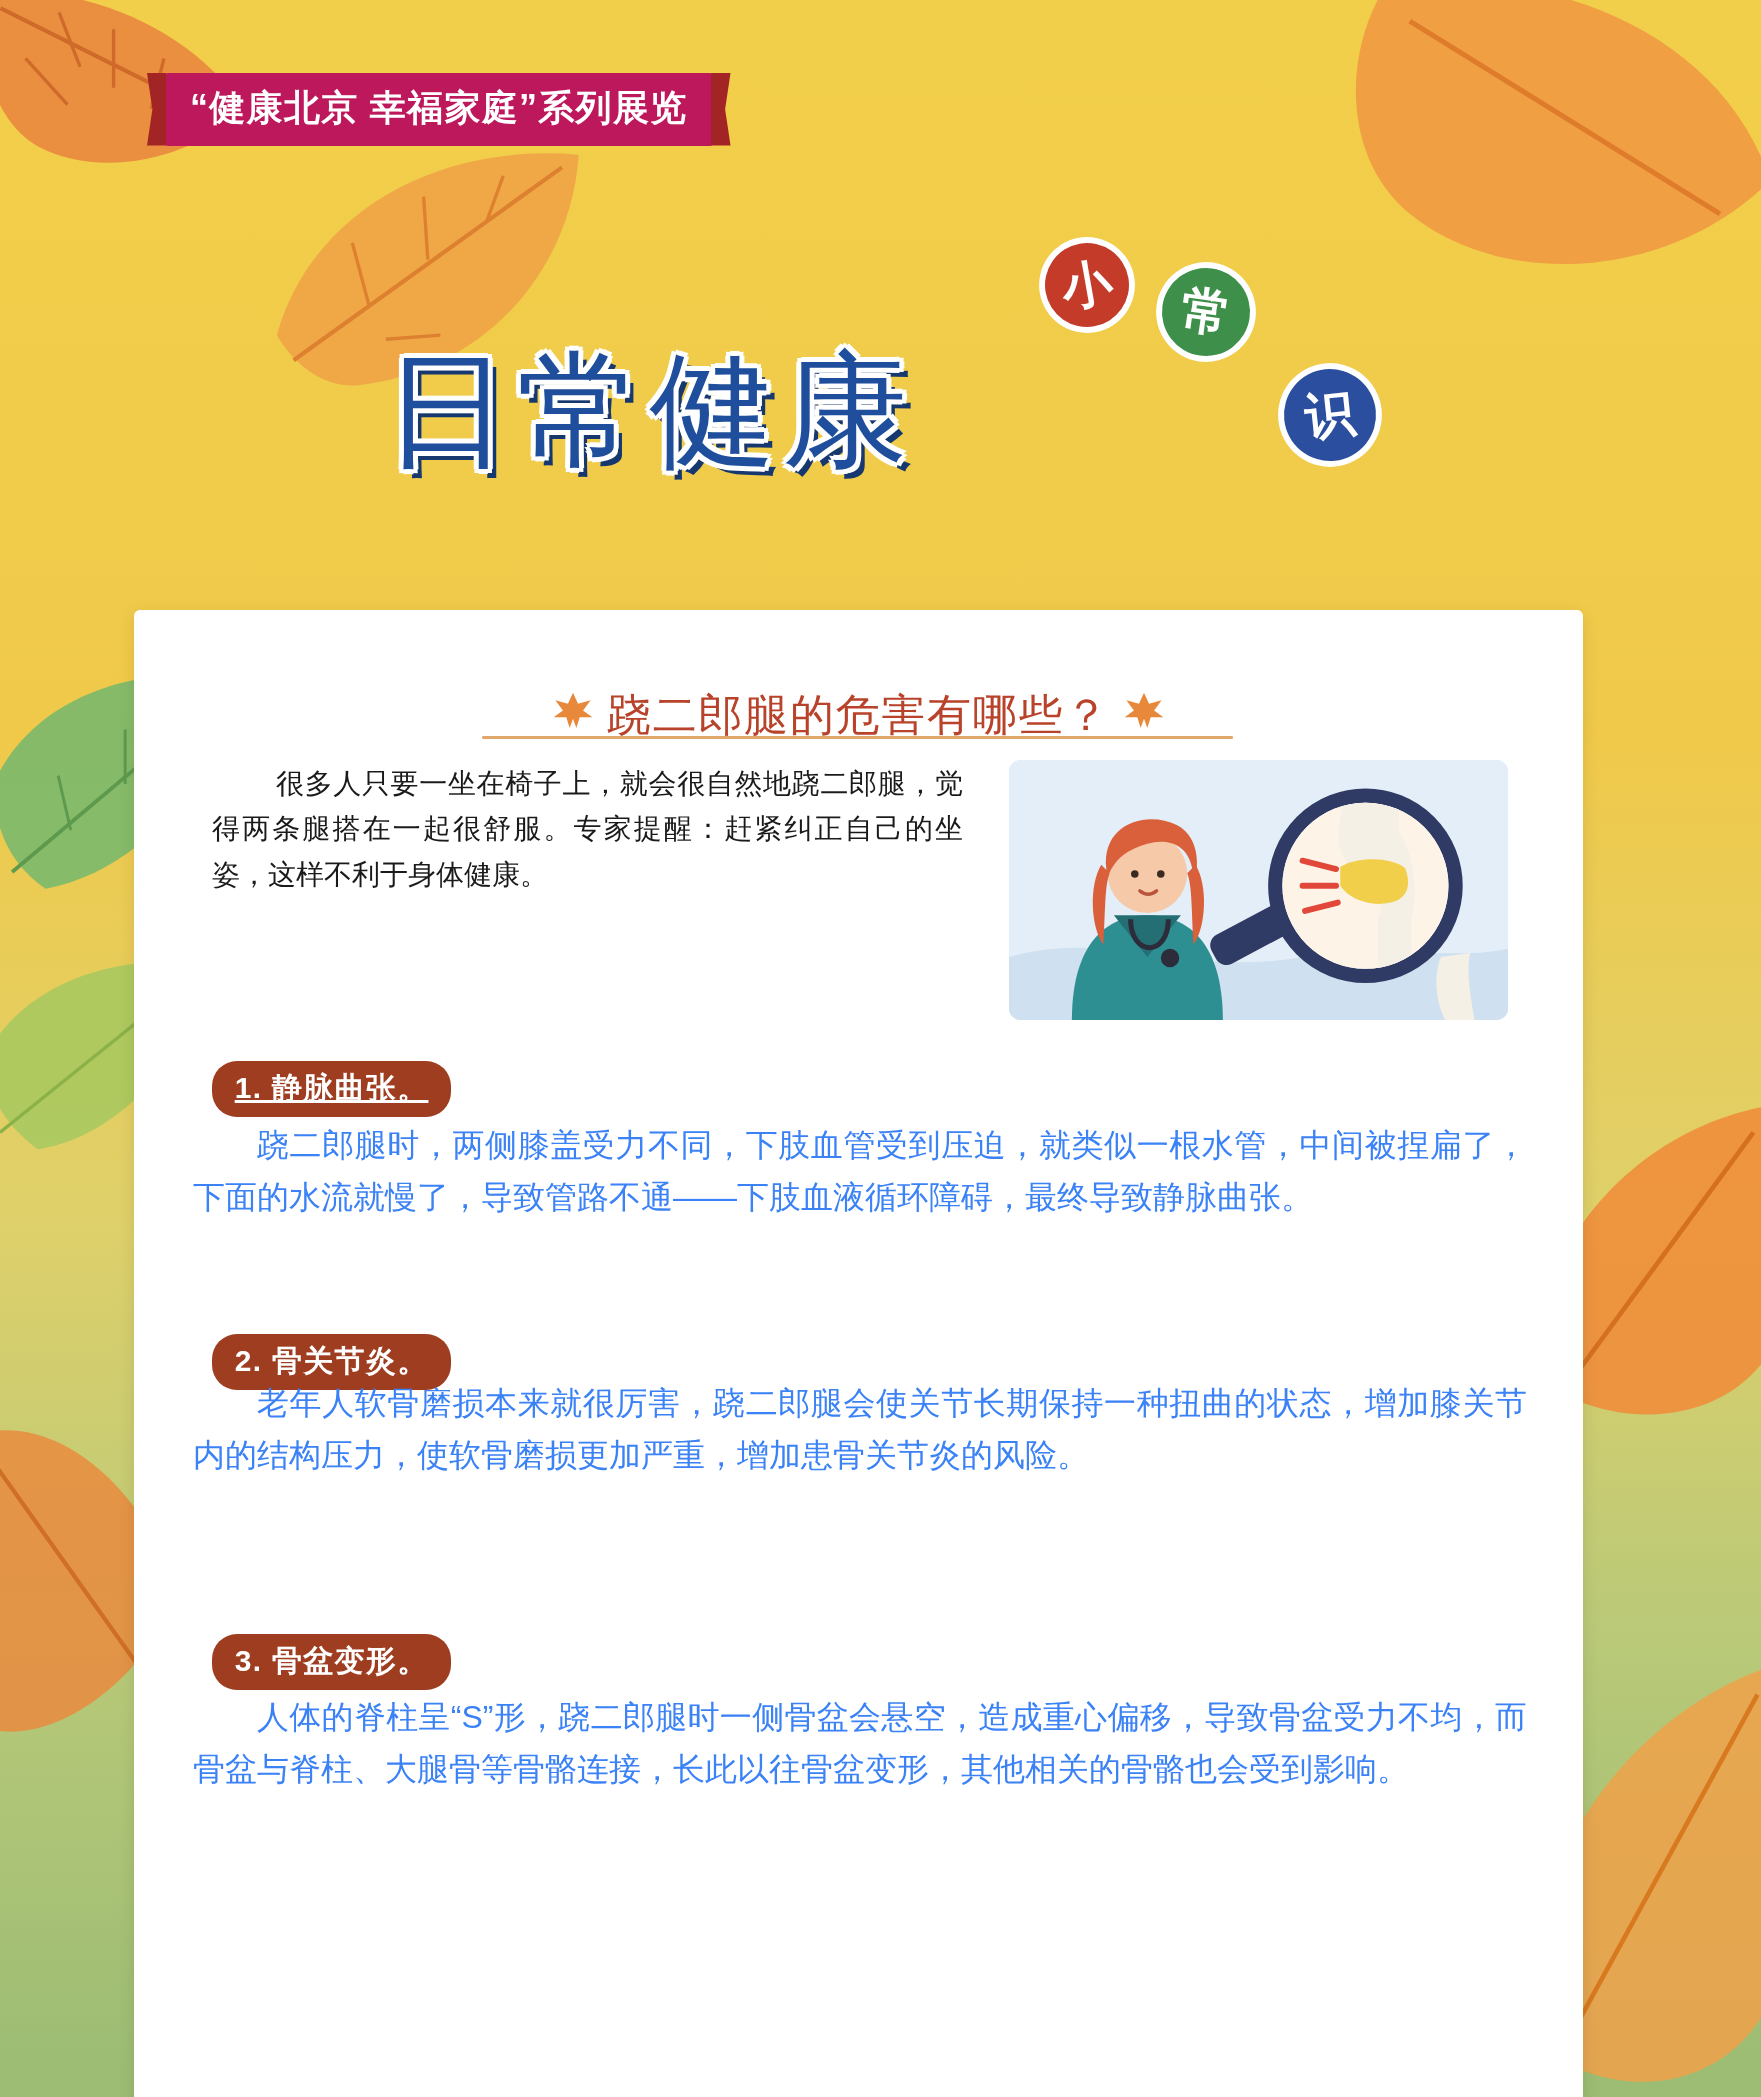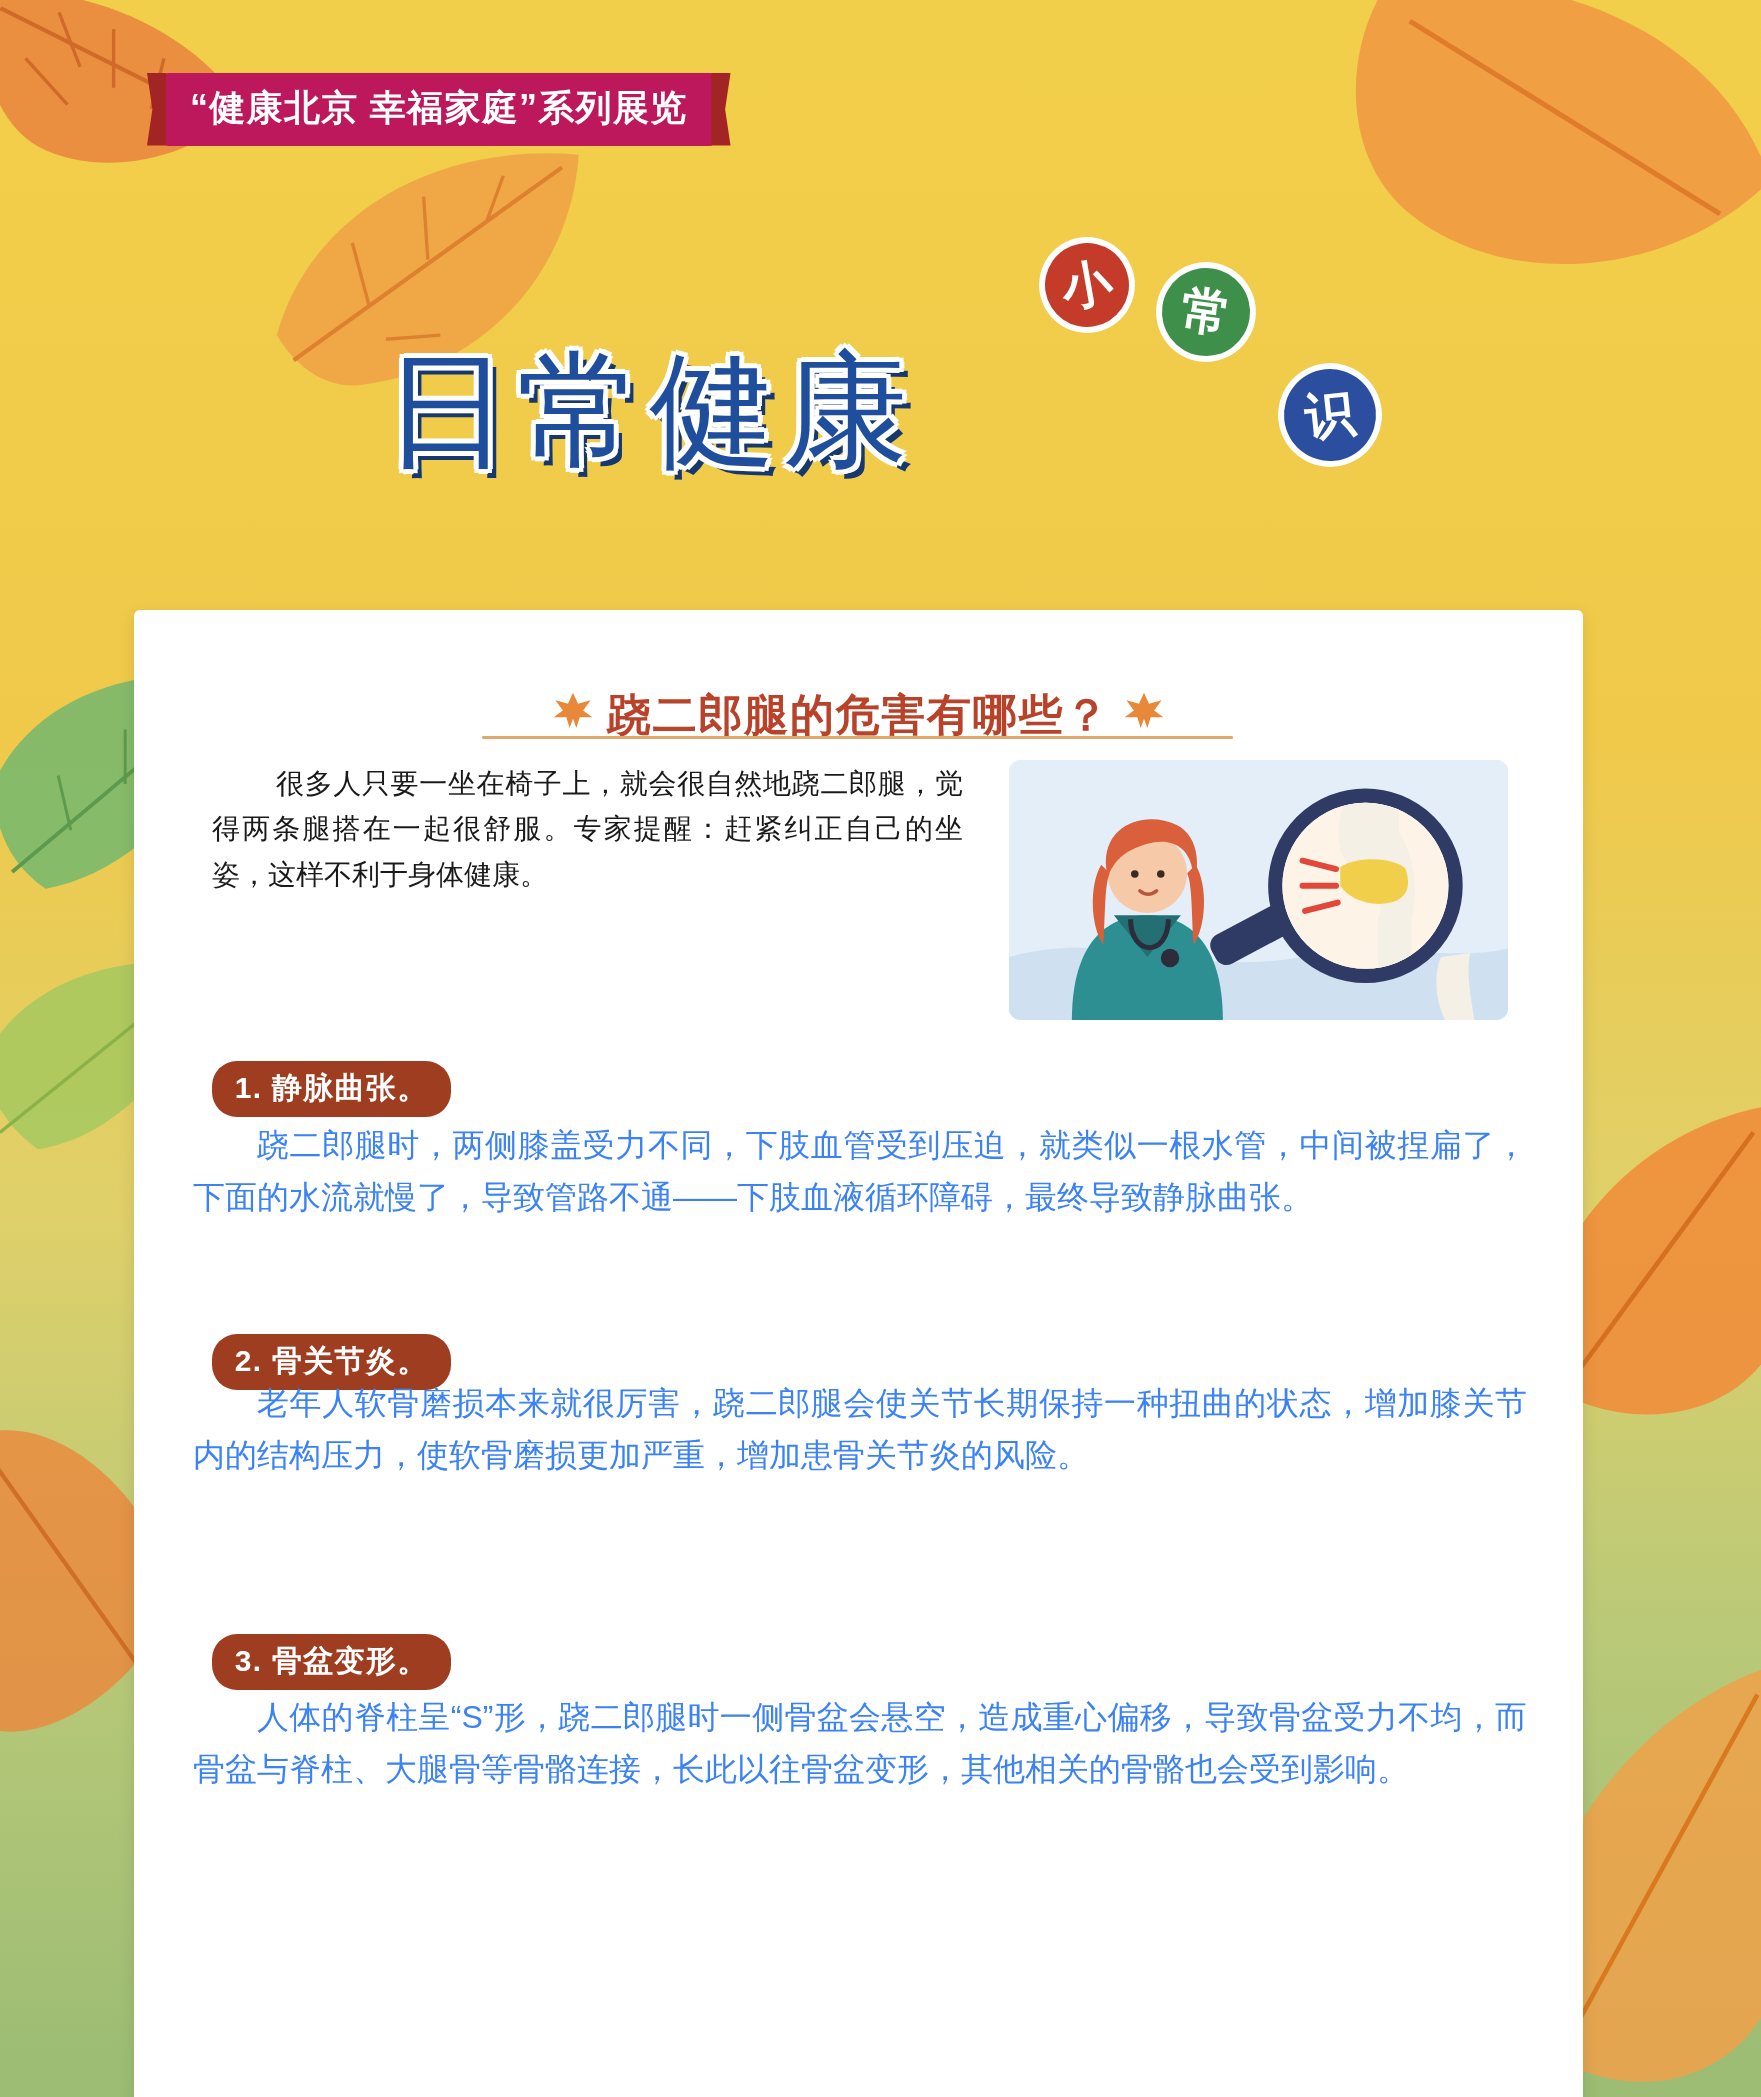--- a/index.html
+++ b/index.html
@@ -105,21 +105,21 @@
   .section-title-wrap {
     position: absolute;
     top: 76px;
     left: 0;
     width: 100%;
     text-align: center;
   }
   .section-title {
     display: inline-block;
     font-size: 44px;
-    font-weight: bold;
+    font-weight: normal;
     color: #b8432a;
     letter-spacing: 1.7px;
     position: relative;
     padding: 0 55px;
   }
   .section-title .deco {
     position: absolute;
     top: 3.4px;
     width: 42px;
     height: 38px;
@@ -175,21 +175,21 @@
     position: absolute;
     left: 59px;
     width: 1334px;
     font-size: 32px;
     line-height: 1.62;
     color: #3b82f6;
     text-indent: 64px;
     text-align: justify;
   }
 
-  .s1-label { top: 451px; }
+  .s1-label { top: 451px; text-decoration: underline; }
   .s1-para  { top: 510px; }
   .s2-label { top: 724px; }
   .s2-para  { top: 768px; }
   .s3-label { top: 1024px; }
   .s3-para  { top: 1082px; }
 </style>
 </head>
 <body>
 
 <div class="leaf" style="left:-25px; top:-17px;">

